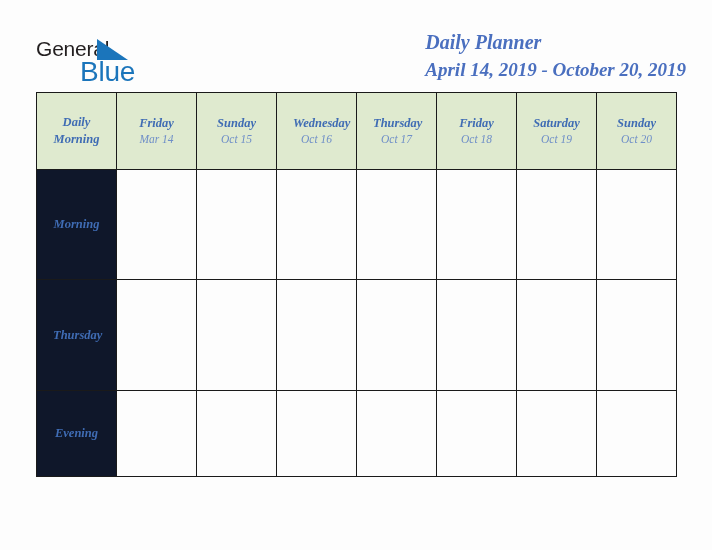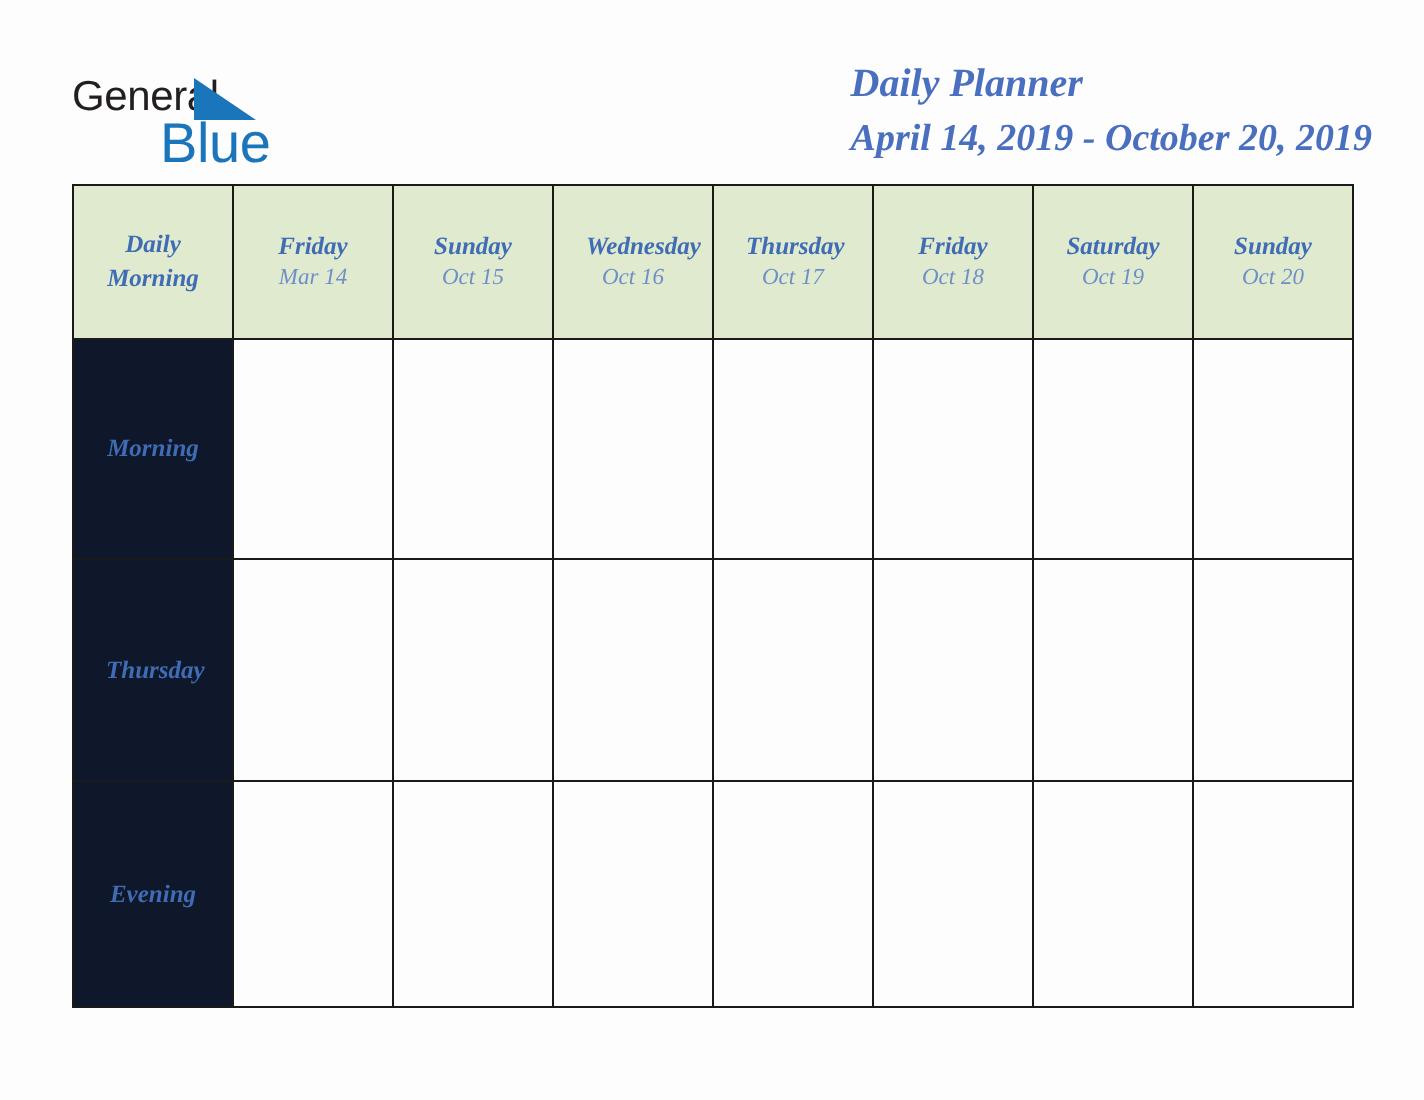--- a/index.html
+++ b/index.html
@@ -130,21 +130,21 @@
     font-weight: 400;
     font-size: 11.5px;
     color: #6f8fc8;
     line-height: 1.35;
     display: block;
   }
 
   tbody tr { height: 110px; }
   tbody tr.row-morning   { height: 110px; }
   tbody tr.row-afternoon { height: 111px; }
-  tbody tr.row-evening   { height: 113px; margin-top: 27px; }
+  tbody tr.row-evening   { height: 86px; margin-top: 27px; }
 
   td.period-label {
     background: #0f172a;
   }
   td.period-label span {
     font-family: "Liberation Serif", serif;
     font-style: italic;
     font-weight: 700;
     font-size: 12.5px;
     color: #3f6cb4;

